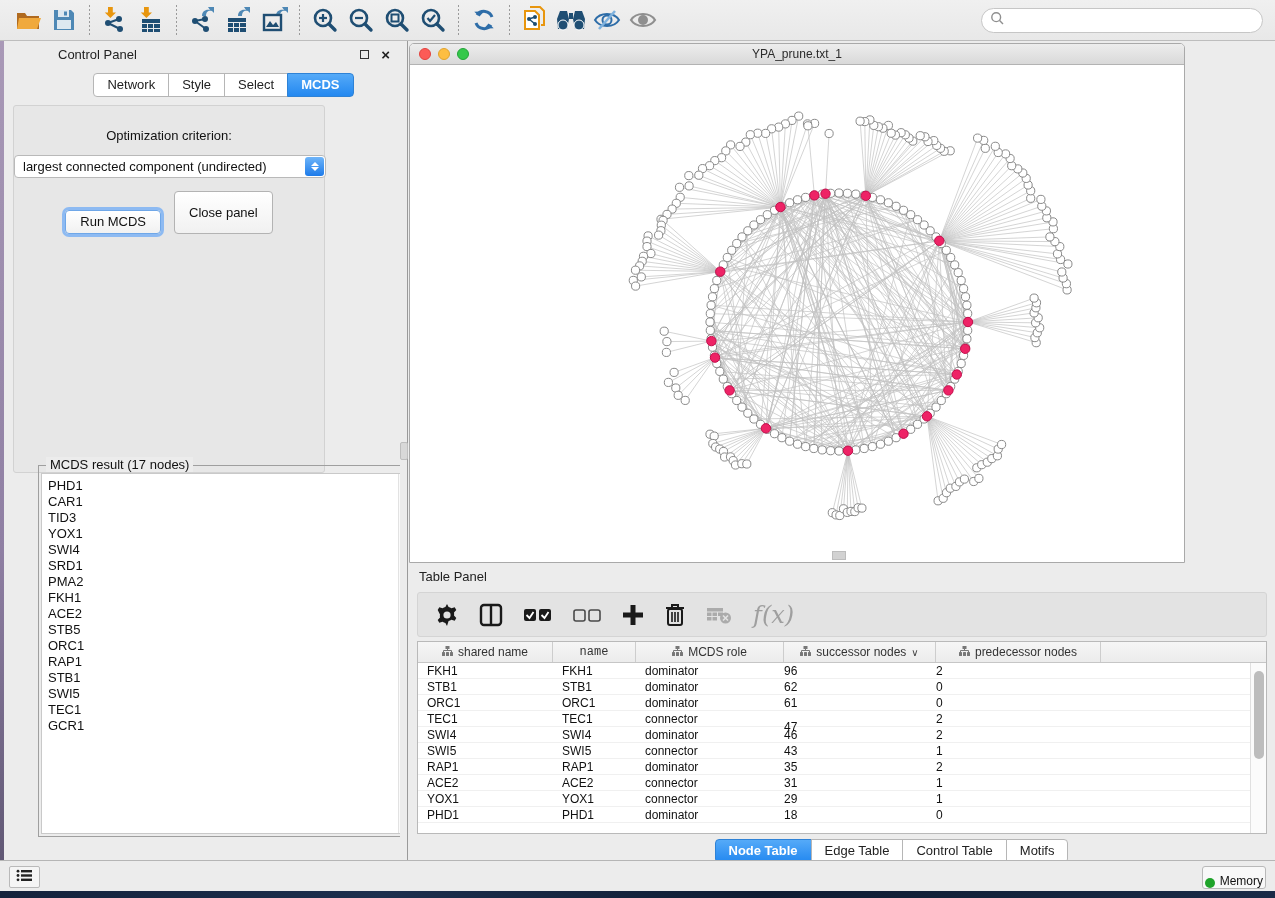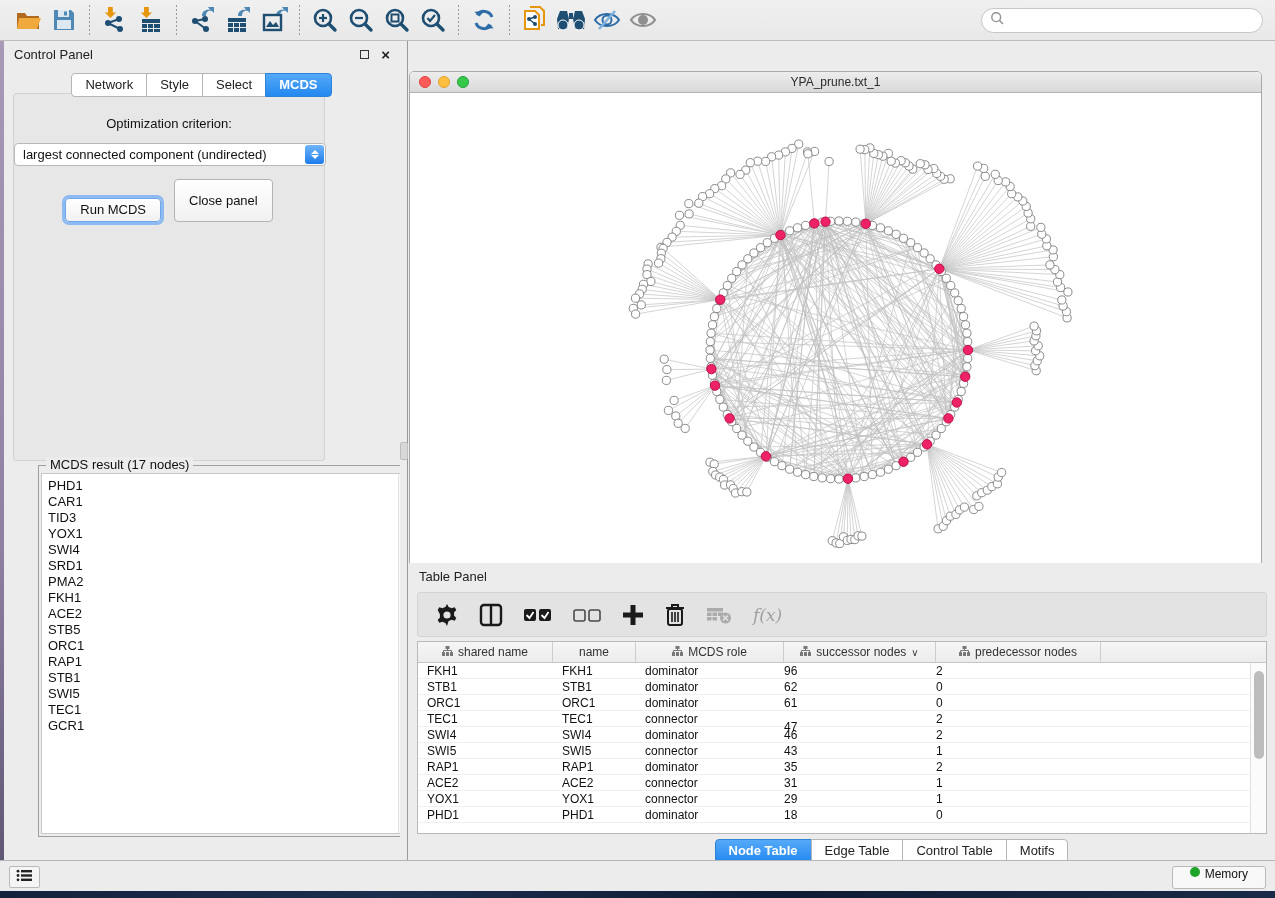--- a/index.html
+++ b/index.html
@@ -20,32 +20,32 @@
     background:transparent; font-family:"Liberation Sans",sans-serif; }
 
   
   .left-strip { position:absolute; left:0; top:41px; width:4px; height:850px;
     background:linear-gradient(#A999B7,#8F7FA3 60%,#5C5470); }
   .bottom-strip { position:absolute; left:0; top:891px; width:1275px; height:7px;
     background:linear-gradient(90deg,#14223C,#1D2F4E 30%,#0F1C33 60%,#1A2B47); }
 
   
   .control-panel { position:absolute; left:4px; top:41px; width:396px; height:819px;
-    background:#ECECEC; }
+    background:#ECECEC;padding-left:44px; }
   .panel-titlebar { height:26px; display:flex; align-items:center; padding:0 10px; }
   .panel-title { font-size:13px; color:#222; flex:1; }
   .float-icon { width:9px; height:9px; border:1.5px solid #333; display:inline-block; margin-right:12px; }
   .close-icon { font-size:15px; font-weight:900; color:#222; line-height:1; }
   .cp-tabs { display:flex; justify-content:center; margin-top:6px; position:relative; z-index:2; }
   .seg-tab { font-size:13px; color:#222; background:#fff; border:1px solid #B6B6B6;
     padding:3px 13px 4px; margin-left:-1px; }
   .seg-tab:first-child { border-radius:4px 0 0 4px; }
   .seg-tab:last-child { border-radius:0 4px 4px 0; }
   .seg-tab.selected { background:linear-gradient(#55AAF8,#2388F0); color:#fff; border-color:#2E82D6;font-weight:bold; }
-  .cp-content { position:absolute; left:9px; top:52px; width:312px; height:368px;
+  .cp-content { position:absolute; left:9px; top:64px; width:312px; height:368px;
     background:#E7E7E7; border:1px solid #D2D2D2; border-radius:3px; }
   .opt-label { text-align:center; font-size:13px; color:#111; margin-top:22px; }
   .combo { margin:12px auto 0; width:312px; height:23px; background:#fff;
     border:1px solid #B9B9B9; border-radius:4px; display:flex; align-items:center;
     position:relative; padding-left:8px; }
   .combo-text { font-size:13px; color:#111; }
   .combo-stepper { position:absolute; right:1px; top:1px; width:19px; height:19px;
     background:linear-gradient(#6FB5F9,#1D7BEA); border-radius:3px;
     display:flex; flex-direction:column; align-items:center; justify-content:center; gap:1px; }
   .arr-up { width:0; height:0; border-left:4px solid transparent; border-right:4px solid transparent;
@@ -70,40 +70,40 @@
 
   
   .v-divider { position:absolute; left:400px; top:41px; width:9px; height:819px; background:#ECECEC; }
   .v-divider .line { position:absolute; right:1px; top:0; width:1px; height:100%; background:#9A9A9A; }
   .v-handle { position:absolute; left:0px; top:401px; width:8px; height:18px;
     background:#D8D8D8; border:1px solid #BDBDBD; border-radius:2px; }
   .h-handle { position:absolute; left:422px; top:489px; width:14px; height:9px;
     background:#D2D2D2; border:1px solid #BDBDBD; }
 
   
-  .net-window { position:absolute; left:409px; top:43px; width:853px; height:520px;
-    border:1px solid #A9A9A9; border-radius:5px 5px 0 0; background:#fff; overflow:hidden;margin-top:28px; }
+  .net-window { position:absolute; left:409px; top:43px; width:776px; height:520px;
+    border:1px solid #A9A9A9; border-radius:5px 5px 0 0; background:#fff; overflow:hidden; }
   .net-titlebar { height:21px; background:linear-gradient(#EDEDED,#D9D9D9);
     border-bottom:1px solid #B3B3B3; position:relative; display:flex; align-items:center; justify-content:center; }
   .traffic { position:absolute; left:9px; top:4px; display:flex; gap:7px; }
   .light { width:12px; height:12px; border-radius:50%; }
   .light.red { background:#FC5B57; border:1px solid #E2433E; }
   .light.yellow { background:#FDBE41; border:1px solid #E0A32E; }
   .light.green { background:#35C84B; border:1px solid #24A439; }
   .net-title { font-size:12px; color:#2B2B2B; }
   .net-canvas { position:relative; width:864px; height:498px; background:#fff; }
 
   
   .table-panel { position:absolute; left:409px; top:563px; width:966px; height:297px;
     background:#ECECEC; }
   .tp-toolbar { position:absolute; left:8px; top:29px; width:850px; height:45px;
     background:#E3E3E3; border:1px solid #D4D4D4; border-radius:3px;
     display:flex; align-items:center; gap:21px; padding-left:18px; }
   .tp-icon { display:flex; align-items:center; justify-content:center; }
-  .fx { font-family:"DejaVu Serif", serif; font-style:italic; font-size:17px; color:#9F9F9F; }
+  .fx { font-family:"DejaVu Serif", serif; font-style:italic; font-size:24px; color:#9F9F9F; }
 
   .node-table { position:absolute; left:8px; top:78px; width:850px; height:193px;
     background:#fff; border:1px solid #B9B9B9; }
   .nt-header { display:flex; height:21px; background:linear-gradient(#F6F6F6,#ECECEC);
     border-bottom:1px solid #C6C6C6; }
   .nt-hcell { display:flex; align-items:center; justify-content:center; gap:5px;
     font-size:12px; color:#333; border-right:1px solid #CDCDCD; }
   .nt-body { position:absolute; left:0; top:21px; right:16px; bottom:0; overflow:hidden; }
   .nt-row { display:flex; height:16px; border-bottom:1px solid #F0F0F0; }
   .nt-cell { font-size:12px; color:#111; padding-left:9px; line-height:16px; white-space:nowrap; }
@@ -117,21 +117,21 @@
   .bottom-tabs { position:absolute; left:0; right:0; top:276px; display:flex; justify-content:center; }
 
   
   .status-bar { position:absolute; left:0; top:860px; width:1275px; height:31px;
     background:#ECECEC; border-top:1px solid #B5B5B5; }
   .status-left-btn { position:absolute; left:9px; top:5px; width:31px; height:22px;
     background:#F5F5F5; border:1px solid #B9B9B9; border-radius:2px;
     display:flex; align-items:center; justify-content:center; }
   .memory-btn { position:absolute; right:9px; top:5px; height:23px;
     background:#F8F8F8; border:1px solid #B9B9B9; border-radius:3px;
-    display:flex; align-items:flex-start; gap:5px; padding:0 17px; }
+    display:flex; align-items:flex-end; gap:5px; padding:0 2px; }
   .memory-dot { width:10px; height:10px; border-radius:50%; background:#1FA32A; }
   .memory-label { font-size:12px; color:#111; }
 </style>
 </head>
 <body>
 
 <div class="toolbar">
   <div id="tb-icons" style="display:flex;align-items:center;">
       <span class="tb-btn">
         <svg width="27" height="24" viewBox="0 0 27 24">
@@ -1174,21 +1174,21 @@
               <rect x="3.5" y="0" width="4" height="3" fill="#777"></rect>
               <g fill="#777">
                 <rect x="0" y="6" width="3" height="4" rx=".5"></rect>
                 <rect x="4" y="6" width="3" height="4" rx=".5"></rect>
                 <rect x="8" y="6" width="3" height="4" rx=".5"></rect>
               </g>
               <path d="M1.5 6 V4.5 h8 V6 M5.5 4.5 V3" stroke="#777" fill="none"></path>
             </svg></span>
           <span>shared name</span>
         </div>
-        <div class="nt-hcell" style="width: 83px;">
+        <div class="nt-hcell" style="width: 83px; font-family: Liberation Mono, monospace;">
           <span>name</span>
         </div>
         <div class="nt-hcell" style="width: 148px;">
           <span><svg width="11" height="10" viewBox="0 0 11 10">
               <rect x="3.5" y="0" width="4" height="3" fill="#777"></rect>
               <g fill="#777">
                 <rect x="0" y="6" width="3" height="4" rx=".5"></rect>
                 <rect x="4" y="6" width="3" height="4" rx=".5"></rect>
                 <rect x="8" y="6" width="3" height="4" rx=".5"></rect>
               </g>

